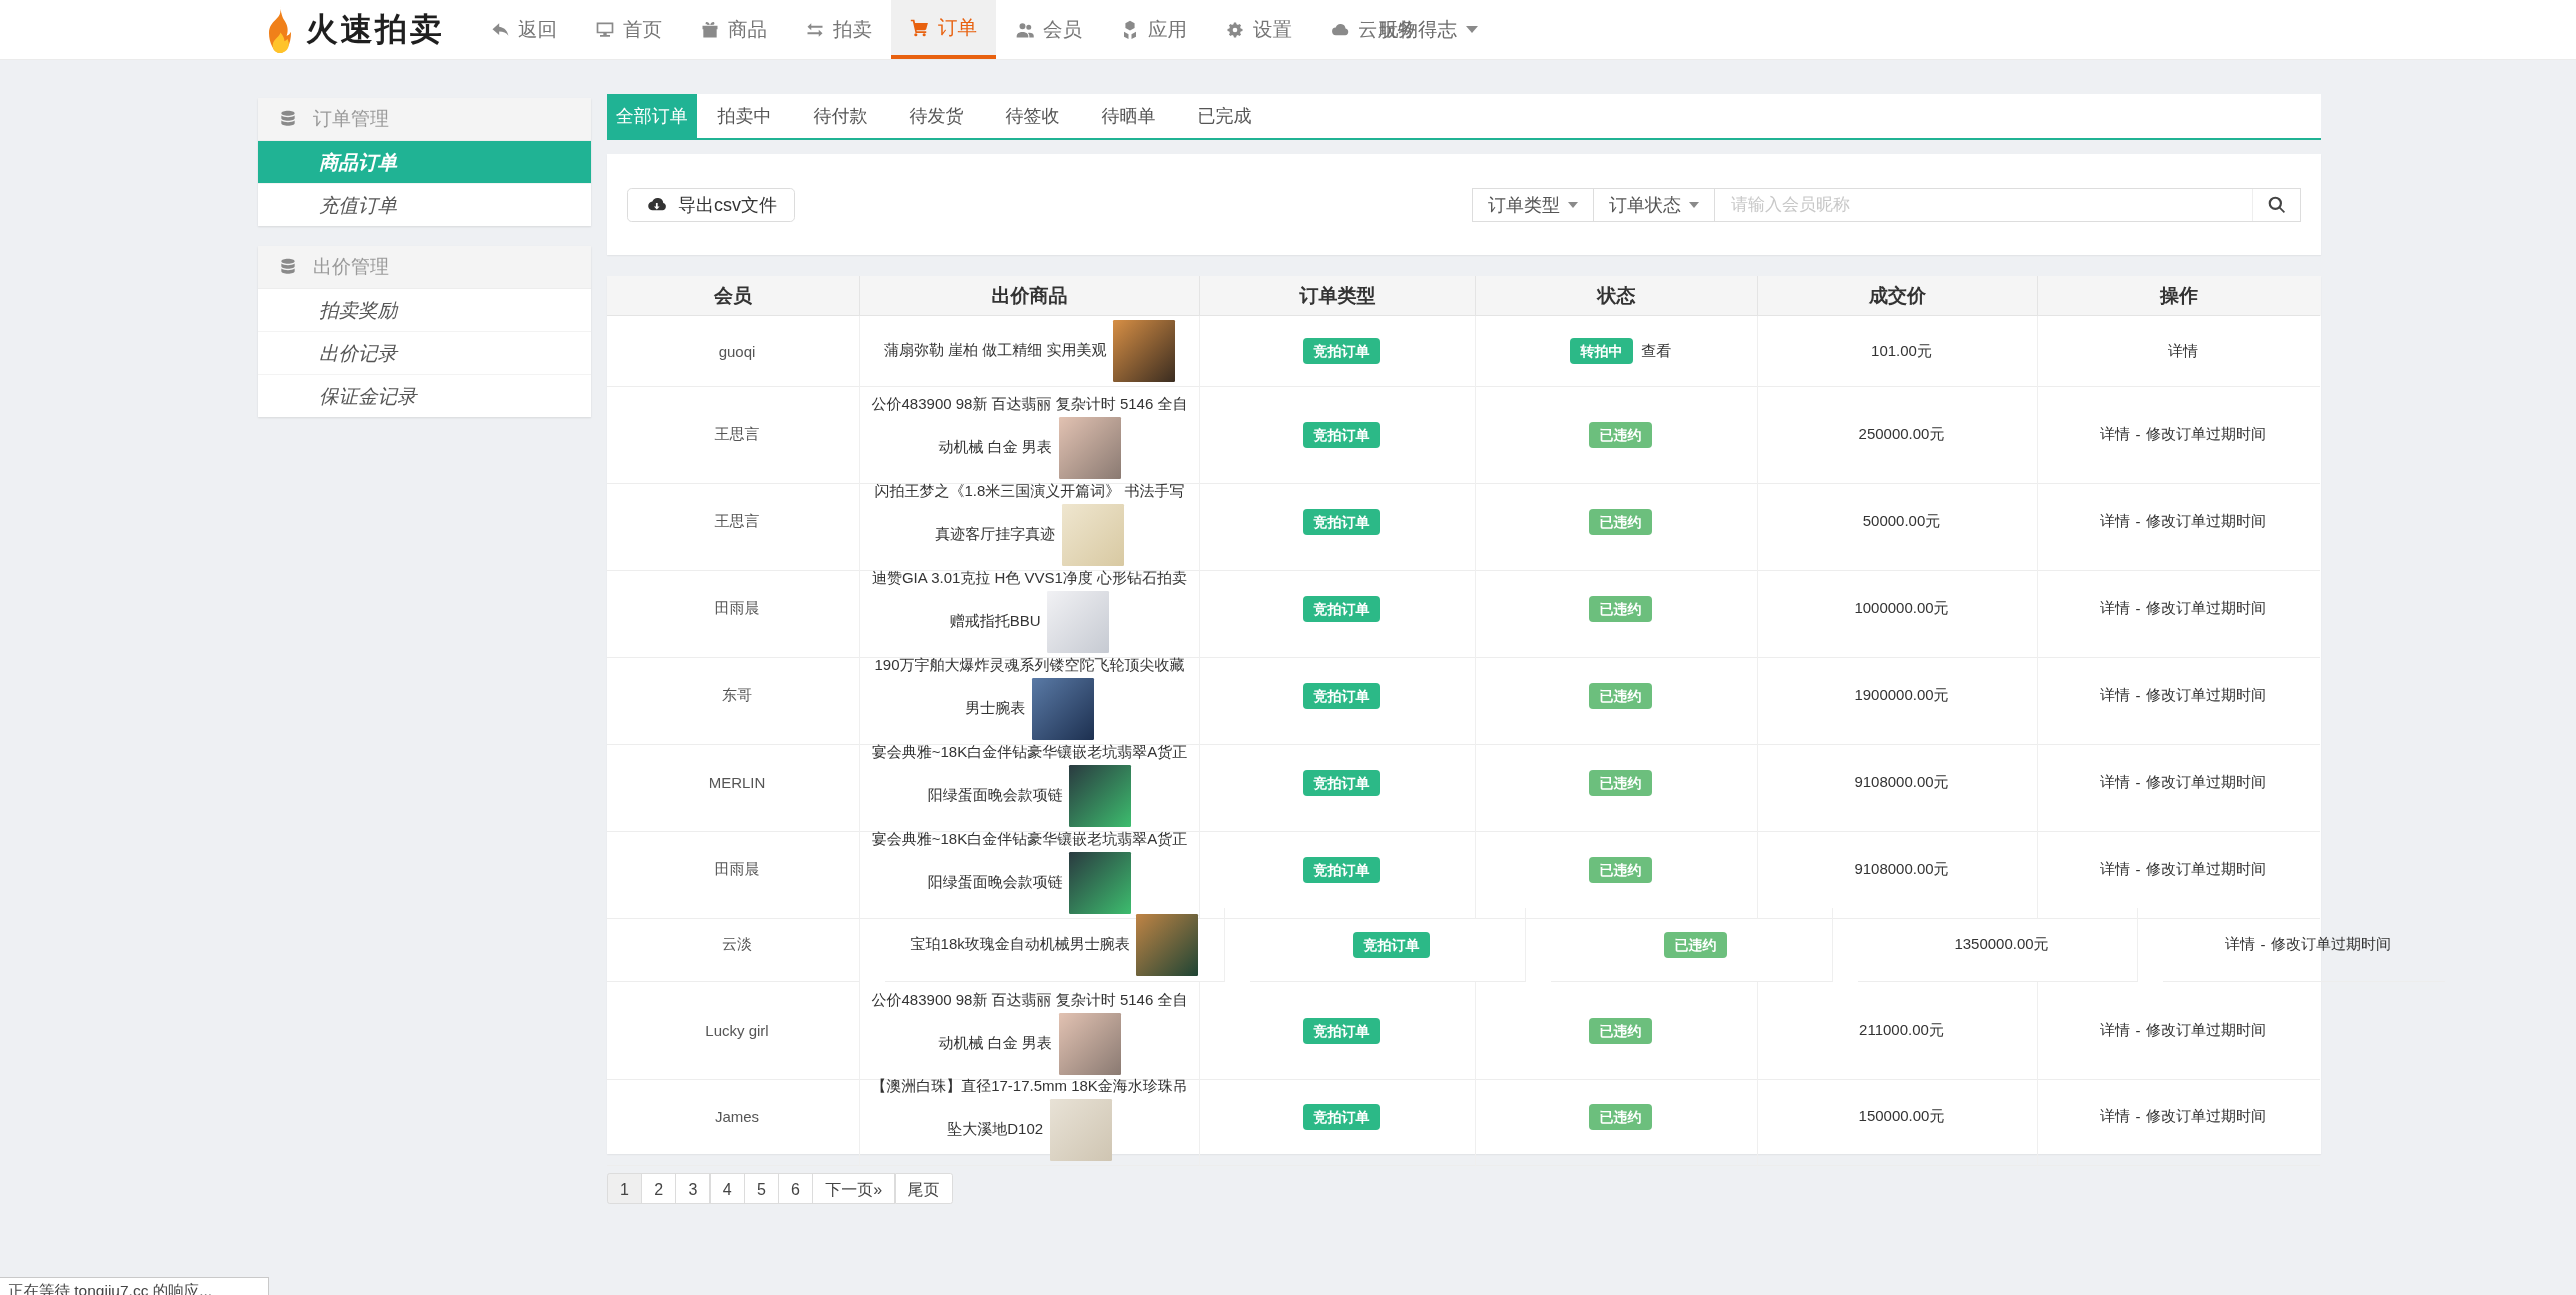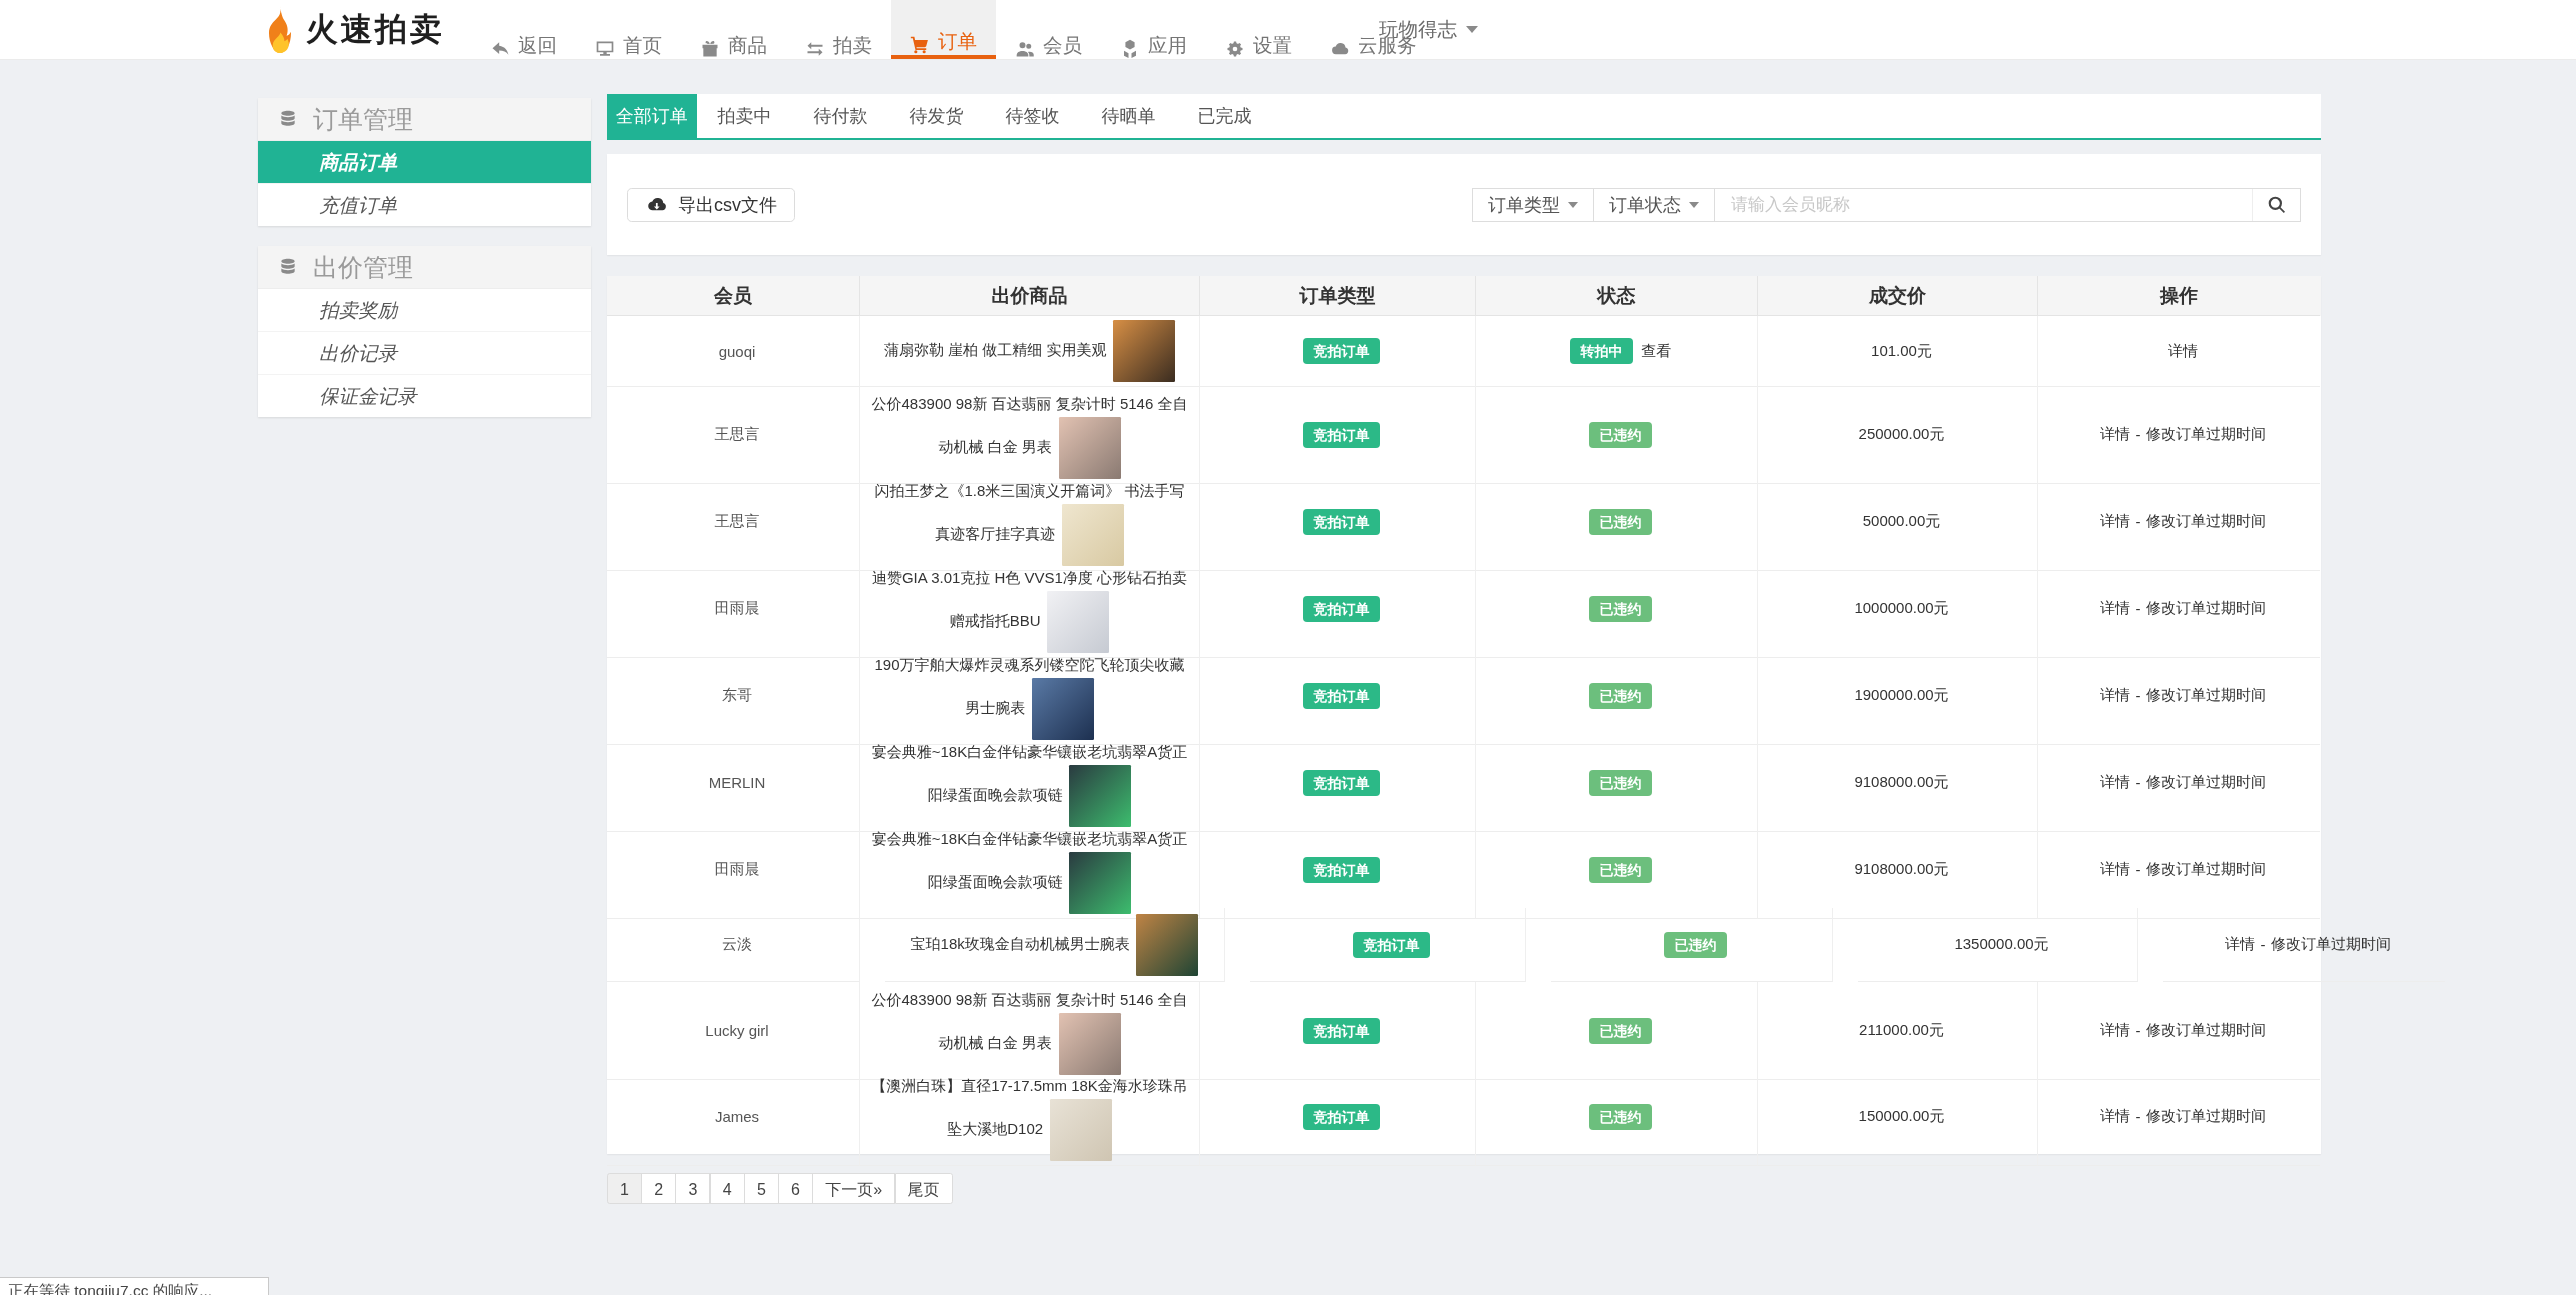--- a/index.html
+++ b/index.html
@@ -7,36 +7,36 @@
        font-family:"Liberation Sans","DejaVu Sans",sans-serif;color:#555;}
   svg{display:block;}
 
   
   .navbar{position:absolute;left:0;top:0;width:2576px;height:59px;background:#fff;
           border-bottom:0.7px solid #ebebeb;}
   .brand{position:absolute;left:261px;top:4px;height:51px;display:flex;align-items:center;gap:6.7px;cursor:pointer;}
   .brand .logo{width:38px;height:47px;}
   .brand-text{font-size:32px;font-weight:bold;color:#1f1f1f;letter-spacing:2.7px;}
   .nav-menu{position:absolute;left:471px;top:0;height:59px;display:flex;}
-  .nav-item{display:flex;align-items:flex-end;gap:8px;padding:0 19px;height:59px;box-sizing:border-box;
+  .nav-item{display:flex;align-items:center;gap:8px;padding:0 19px;height:59px;box-sizing:border-box;
             font-size:19.5px;color:#757575;cursor:pointer;}
   .nav-item .nicon{width:20px;height:20px;color:#8a8a8a;}
   .nav-item.active{background:#f0f0f0;color:#e8610f;border-bottom:4px solid #e8610f;}
   .nav-item.active .nicon{color:#e8610f;}
   .nav-user{position:absolute;left:1379px;top:0;height:59px;display:flex;align-items:center;gap:9.4px;
             font-size:19.5px;color:#6b6b6b;cursor:pointer;}
   .caret{width:0;height:0;border-left:6px solid transparent;border-right:6px solid transparent;
          border-top:7.4px solid #8a8a8a;display:inline-block;}
 
   
   .side-panel{position:absolute;left:258px;width:333px;background:#fff;box-shadow:0 0.7px 2px rgba(0,0,0,.10);}
   #panel1{top:98px;}
   #panel2{top:246px;}
   .side-header{height:42px;background:#f4f4f4;display:flex;align-items:center;gap:15px;
-               padding-left:20px;font-size:25px;color:#9a9a9a;border-bottom:0.7px solid #ededed;}
+               padding-left:20px;font-size:19px;color:#9a9a9a;border-bottom:0.7px solid #ededed;}
   .side-header .sicon{width:20px;height:20px;color:#8a8a8a;}
   .side-item{height:42px;display:flex;align-items:center;padding-left:61px;font-size:19.5px;color:#555;
              cursor:pointer;border-bottom:0.7px solid #f3f3f3;font-style:italic;}
   .side-item:last-child{border-bottom:none;}
   .side-item.active{background:#20b394;color:#fff;font-weight:bold;}
 
   
   .tabs{position:absolute;left:607px;top:94px;width:1714px;height:44px;background:#fff;
         border-bottom:2px solid #20b394;display:flex;}
   .tab{height:44px;display:flex;align-items:center;padding:0 21px;font-size:18px;color:#555;cursor:pointer;}

